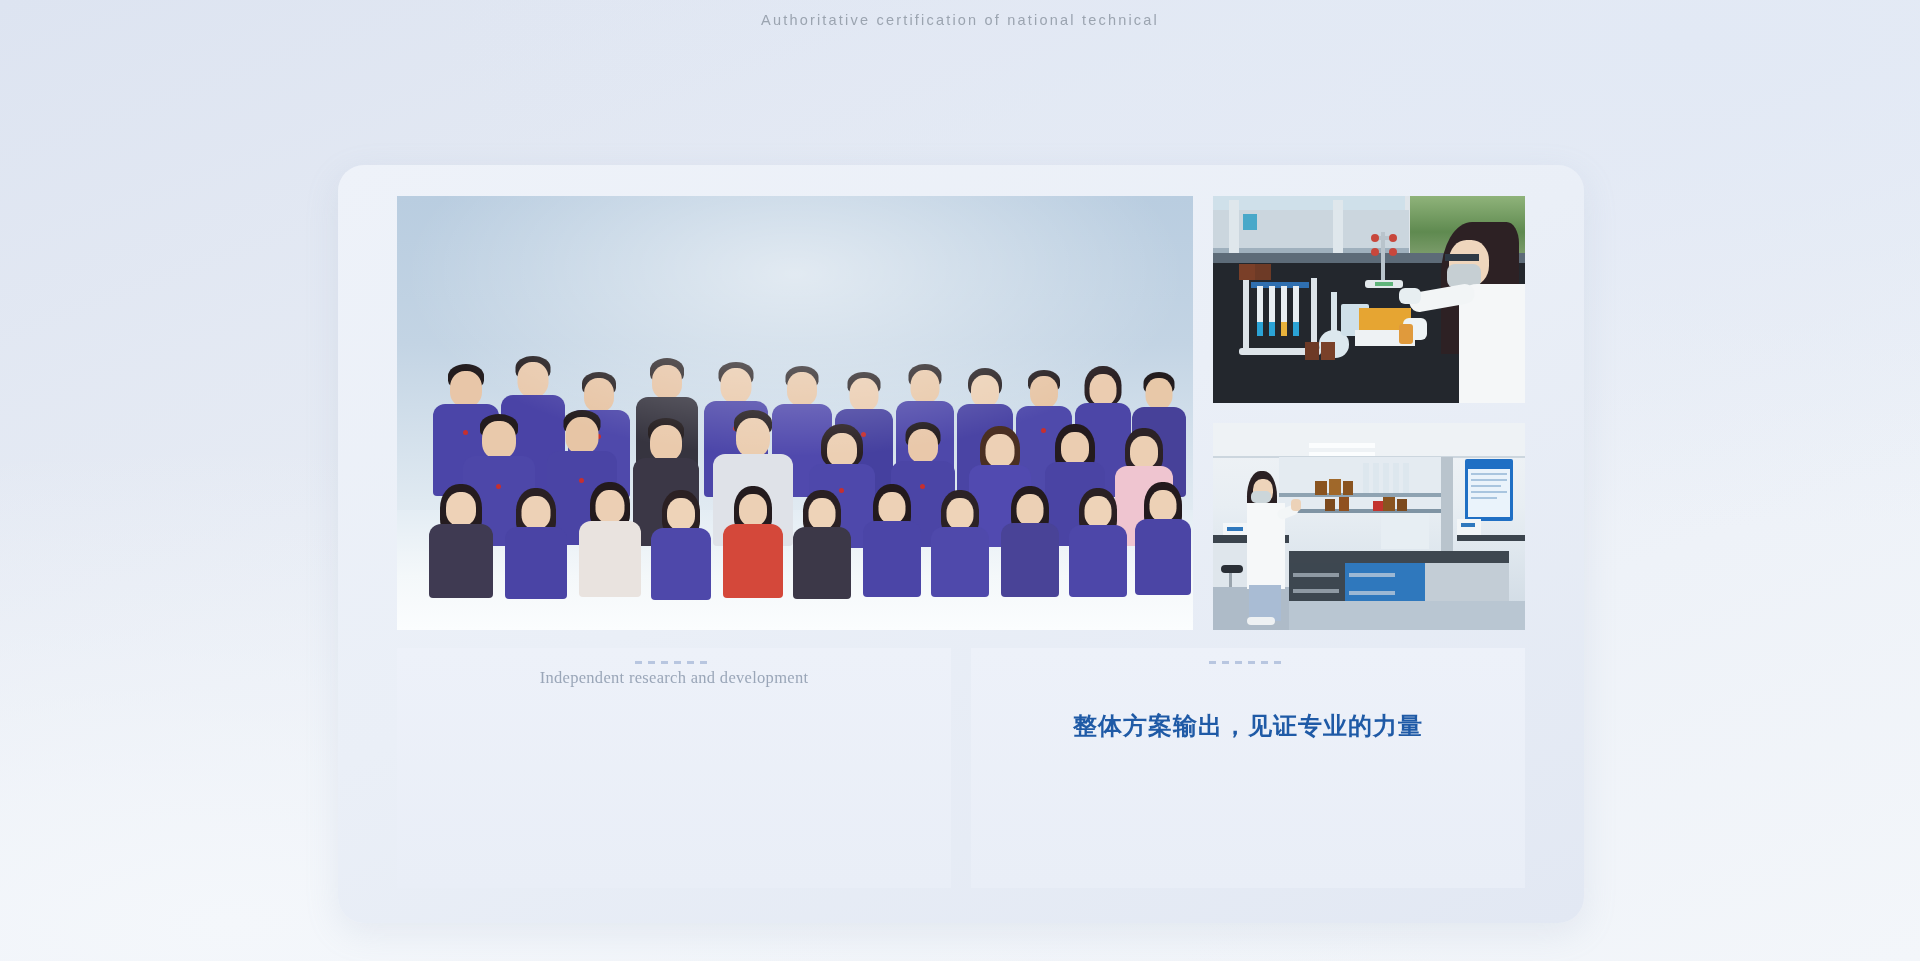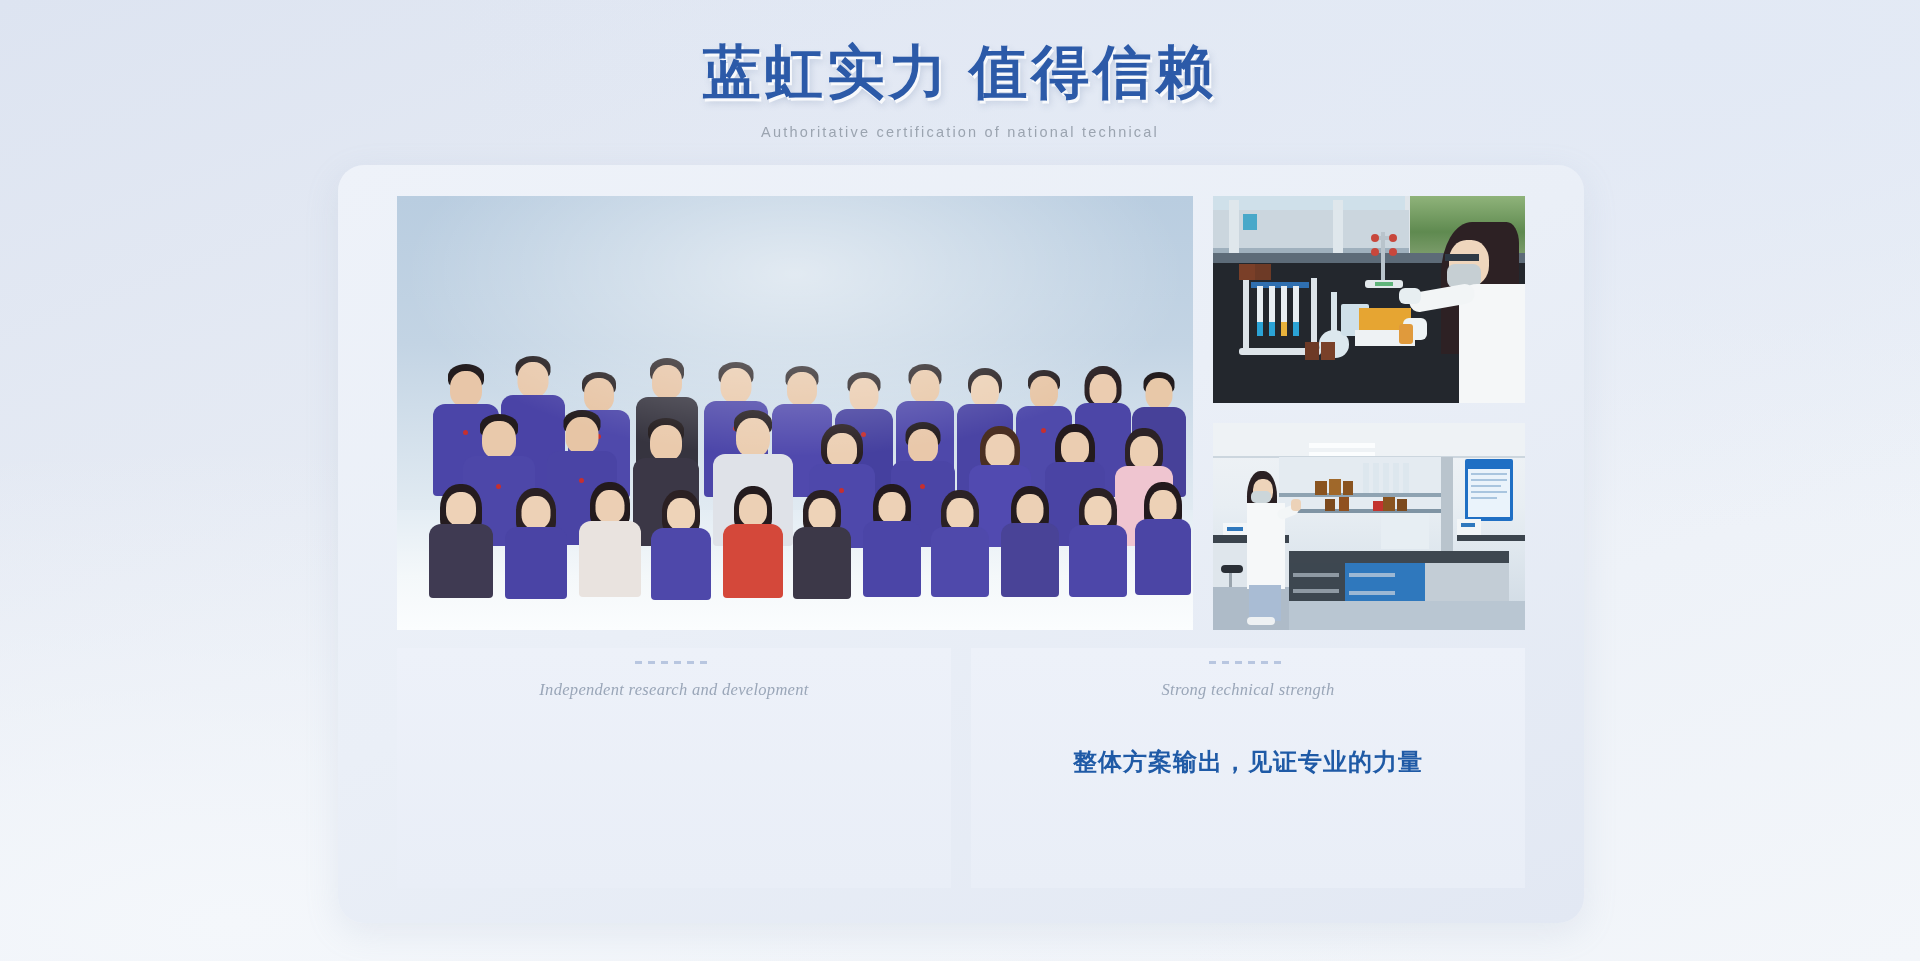--- a/index.html
+++ b/index.html
@@ -80,38 +80,37 @@
     margin:0;padding-top:29px;text-align:center;
     font-family:"Liberation Serif", serif;
     font-weight:700;font-size:33px;letter-spacing:3px;color:#18559f;
     text-shadow:1px 2px 0 rgba(255,255,255,.7);
   }
   .dashes{
     width:78px;height:3px;margin:13px auto 0 auto;
     background:repeating-linear-gradient(to right,#b8c6e0 0 7px,transparent 7px 13px);
   }
   .card .en{
-    margin:16px 0 0 0;text-align:center;
+    margin:4px 0 0 0;text-align:center;
     font-family:"Liberation Serif", serif;
-    font-size:16.5px;color:#9aa6b8;font-weight:400;letter-spacing:.3px;font-style:italic;
+    font-size:16.5px;color:#9aa6b8;font-weight:400;letter-spacing:.3px;
   }
   .card .desc{
     margin:30px 0 0 0;text-align:center;
     font-family:"Liberation Serif", serif;
     font-weight:700;font-size:24px;line-height:1.52;color:#1f5aa6;letter-spacing:1px;
   }
   .card.right .desc{margin-top:44px;}
 </style>
 </head>
 <body>
 
 <div class="page">
 
   <div class="header">
-    <h1 class="headline">蓝虹实力  值得信赖</h1>
     <p class="subhead">Authoritative certification of national technical</p>
   </div>
 
   <div class="panel">
 
     <div class="photos">
 
       <div class="photo-main">
         <div class="gp-floor"></div>
 
@@ -425,21 +424,20 @@
 
     <div class="cards">
 
       <div class="card left">
         <div class="dashes"></div>
         <p class="en">Independent research and development</p>
       </div>
 
       <div class="card right">
         <div class="dashes"></div>
-        <p class="en">Strong technical strength</p>
         <p class="desc">
           <span>整体方案输出，见证专业的力量</span>
         </p>
       </div>
 
     </div>
   </div>
 </div>
 
 </body></html>

